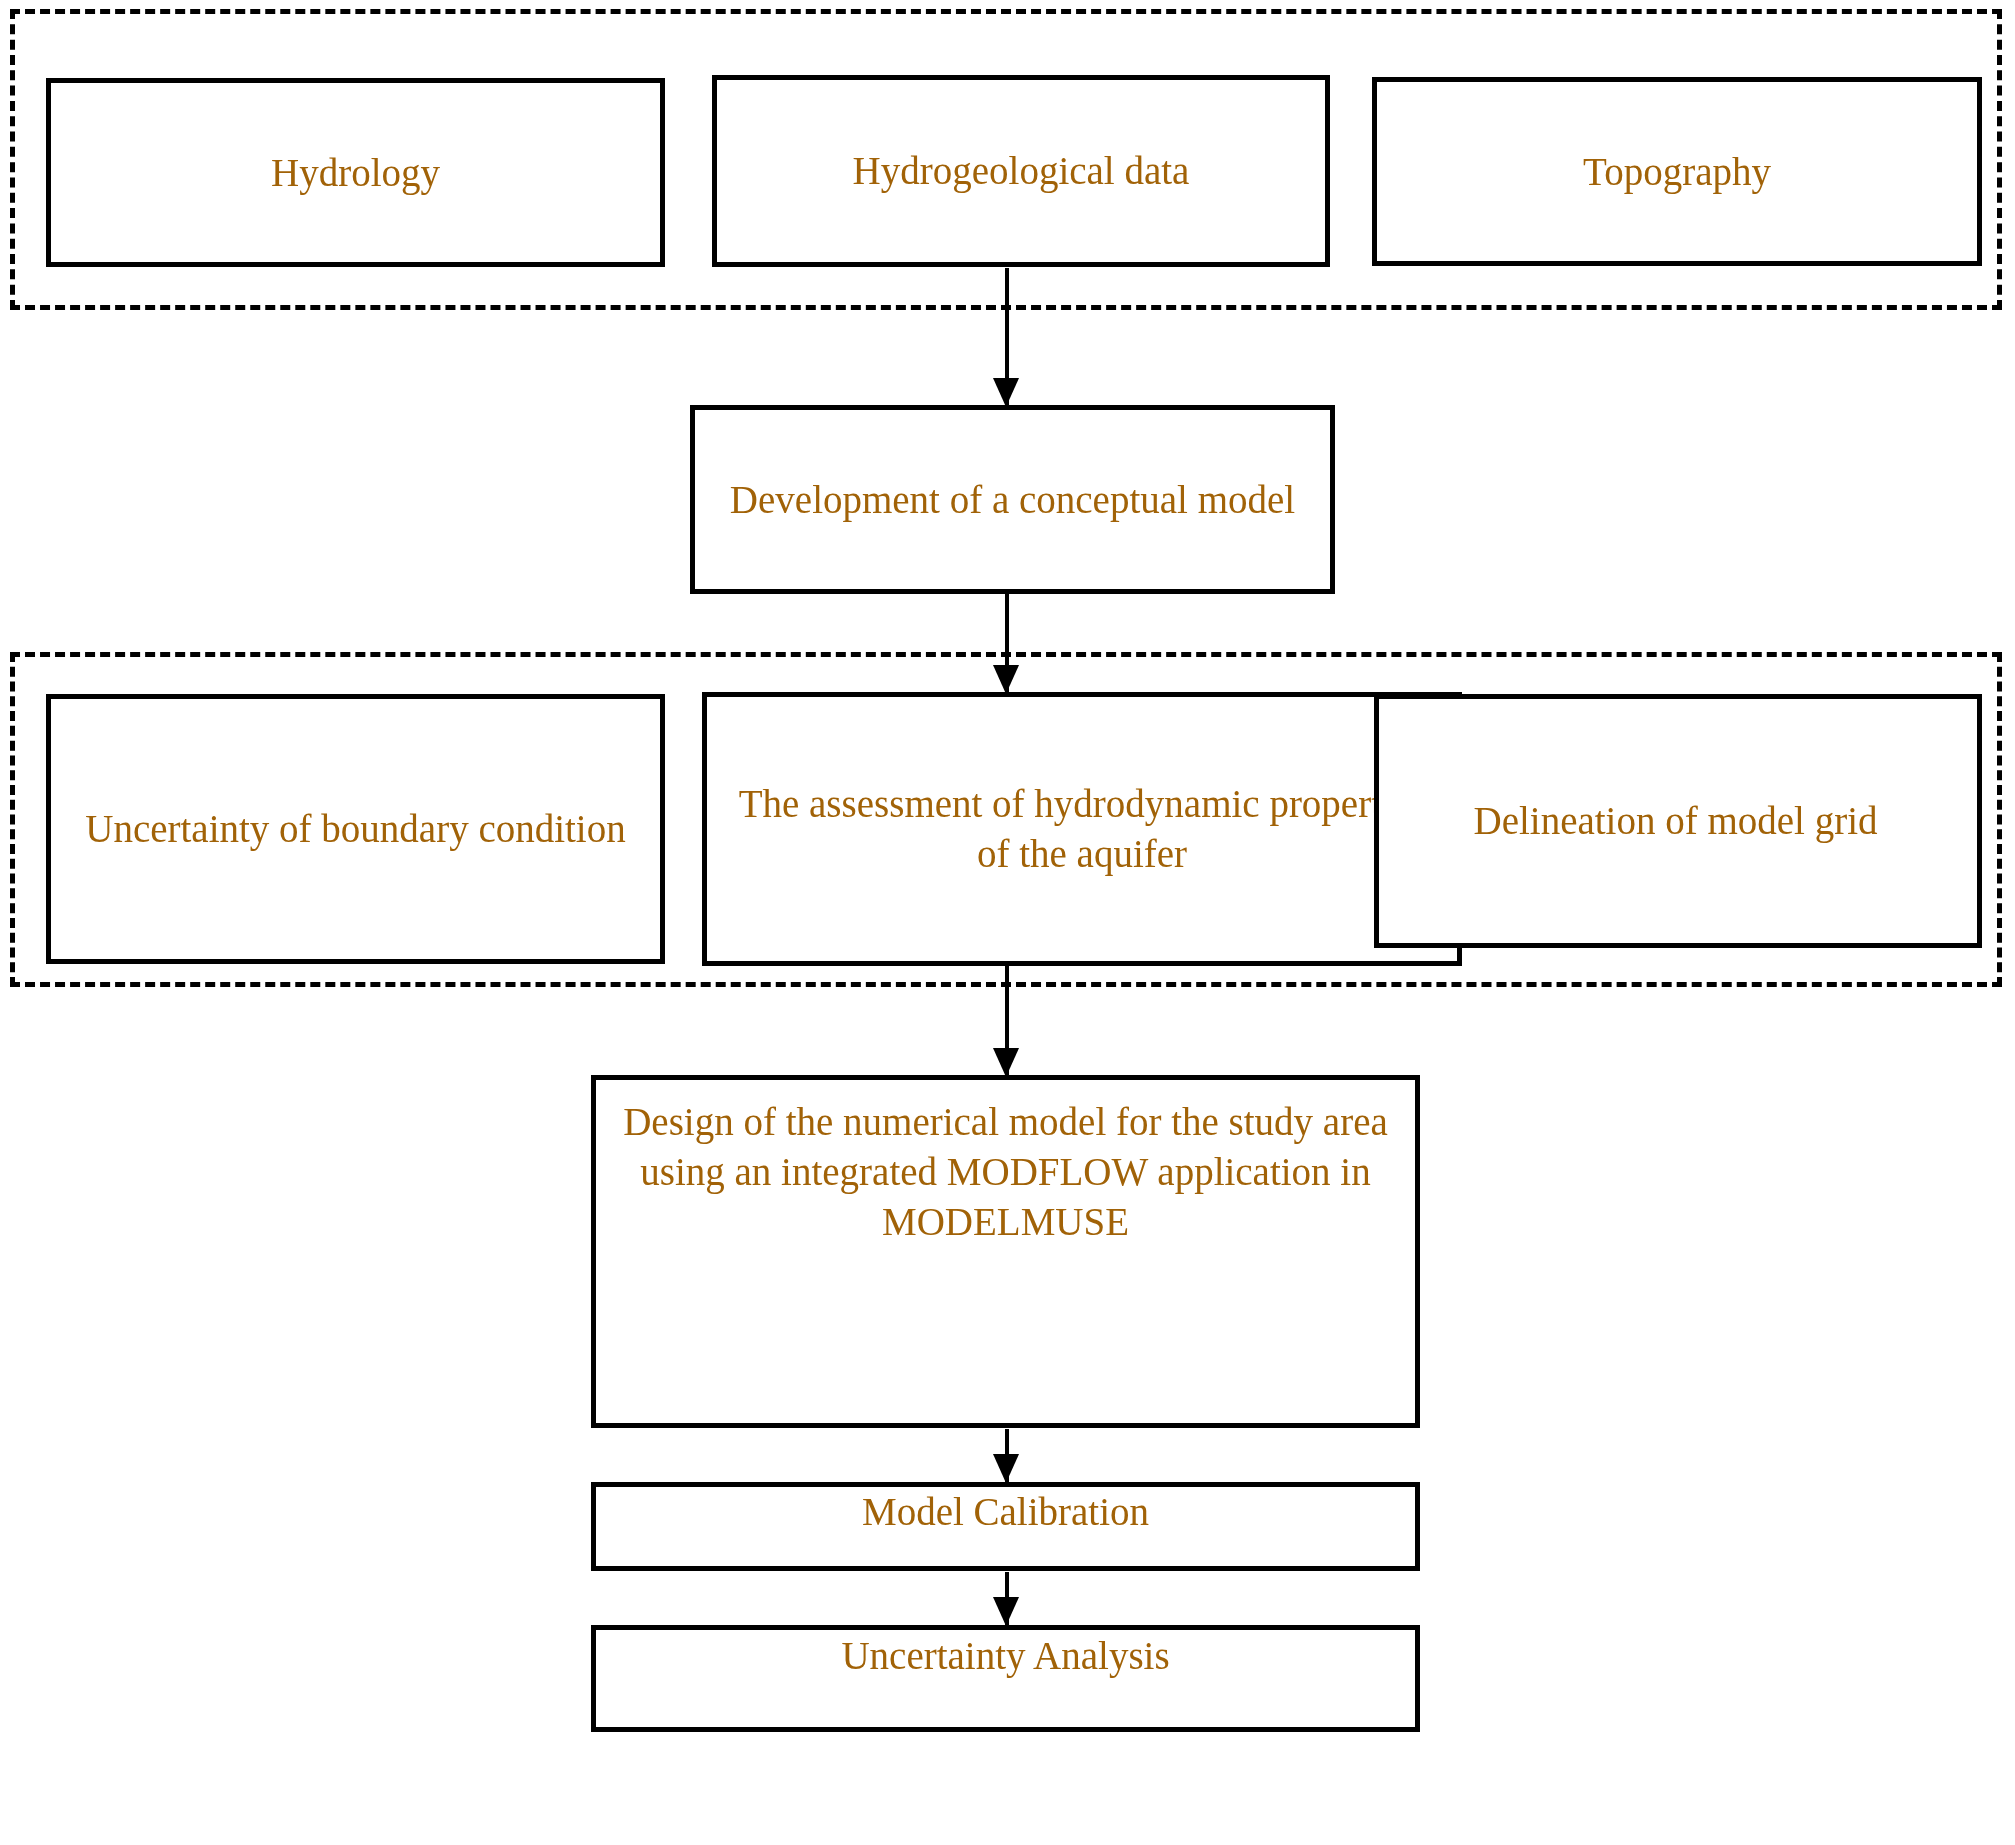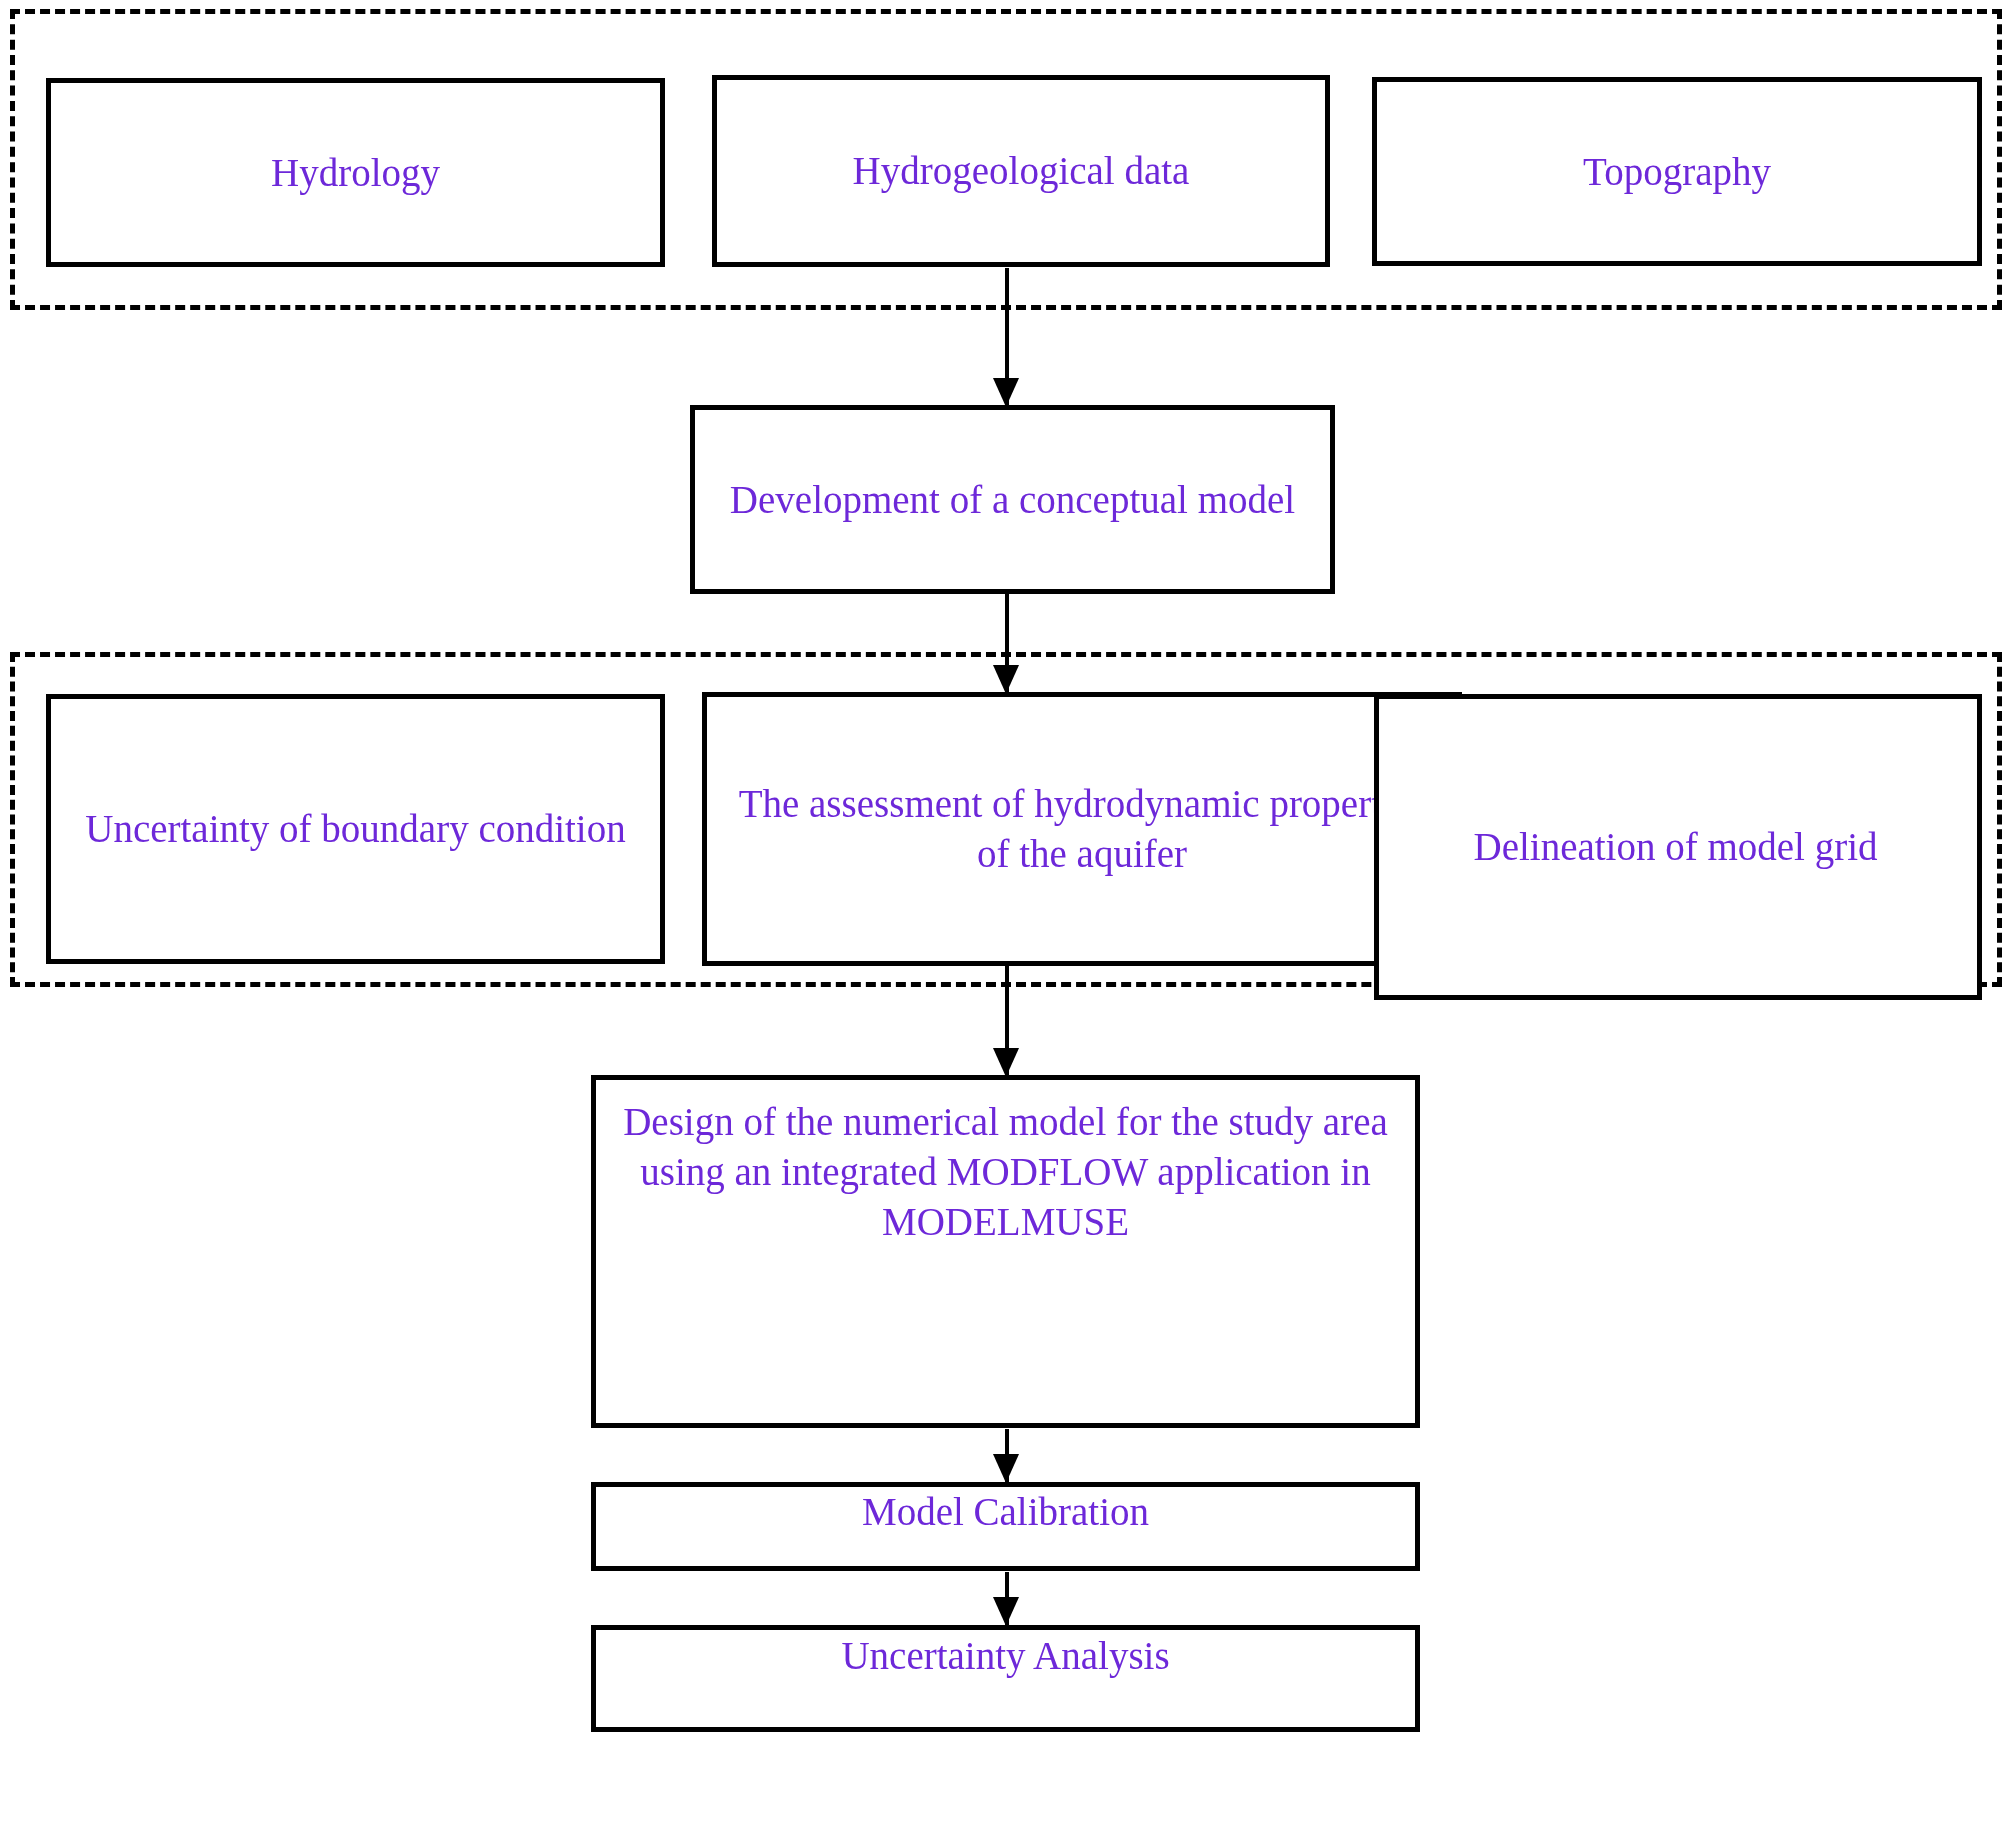--- a/index.html
+++ b/index.html
@@ -23,21 +23,21 @@
   }
   .node {
     position: absolute;
     box-sizing: border-box;
     border: 5.5px solid #000000;
     background: #ffffff;
     display: flex;
     align-items: center;
     justify-content: center;
     text-align: center;
-    color: #6d28d9;
+    color: #a16207;
     line-height: 1.28;
     padding: 0 13px;
   }
   .node span {
     display: block;
     width: 100%;
   }
   .node.top-text {
     align-items: flex-start;
     padding-top: 17px;
@@ -89,21 +89,21 @@
   <div class="dashed-group" style="left:10px; top:652px; width:1992px; height:335px;"></div>
 
   <div class="node fs-big" style="left:46px; top:694px; width:619px; height:270px;">
     <span>Uncertainty of boundary condition</span>
   </div>
 
   <div class="node fs-big" style="left:702px; top:692px; width:760px; height:274px;">
     <span>The assessment of hydrodynamic properties of the aquifer</span>
   </div>
 
-  <div class="node fs-big" style="left:1374px; top:694px; width:608px; height:306px;padding-left:8px;">
+  <div class="node fs-big" style="left:1374px; top:694px; width:608px; height:254px;padding-left:8px;">
     <span>Delineation of model grid</span>
   </div>
 
   <div class="connector" style="left:1005px; top:966px; height:111px;"></div>
   <div class="arrowhead" style="left:993px; top:1048px;"></div>
 
   <div class="node fs-big top-text" style="left:591px; top:1075px; width:829px; height:353px; ">
     <span>Design of the numerical model for the study area using an integrated MODFLOW application in MODELMUSE</span>
   </div>
 

